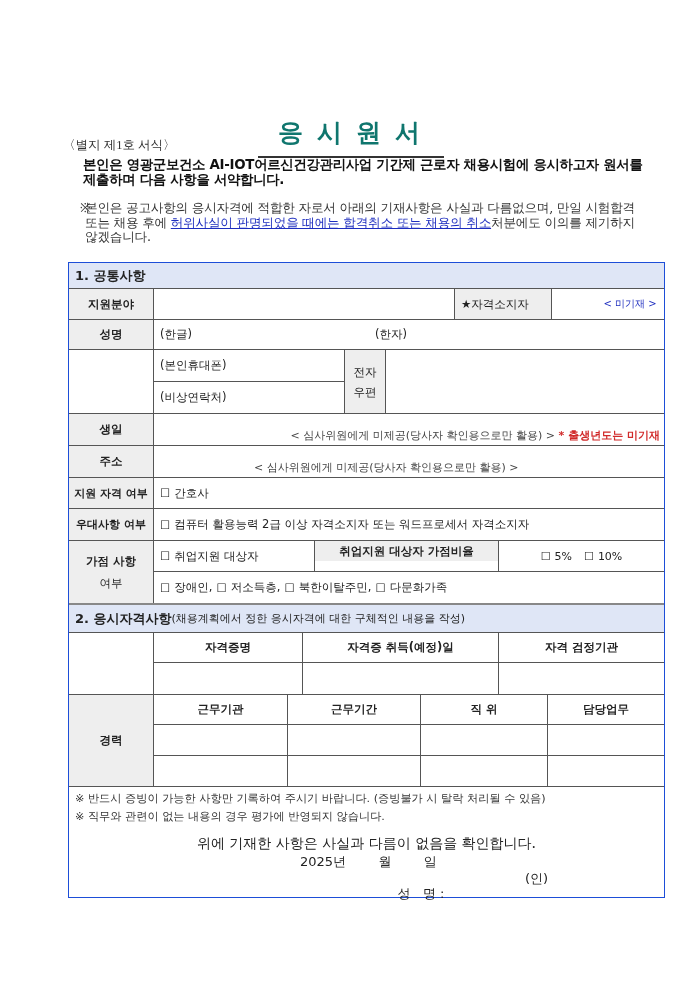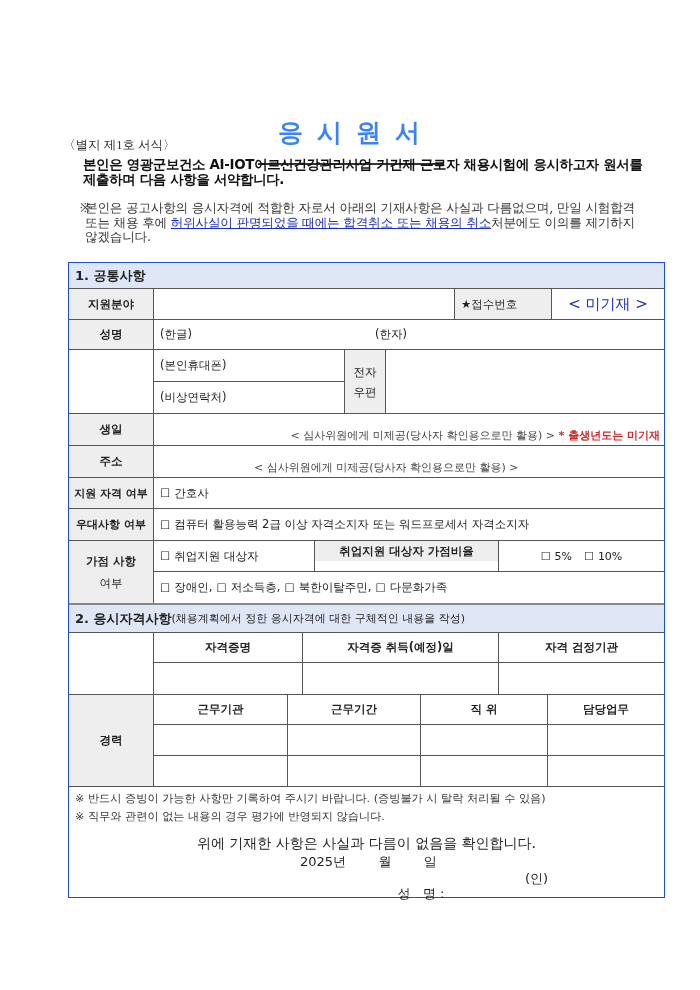--- a/index.html
+++ b/index.html
@@ -5,22 +5,22 @@
   html, body { margin: 0; padding: 0; background: #ffffff; }
   body {
     width: 700px; height: 990px; position: relative; overflow: hidden;
     font-family: "DejaVu Sans", "Liberation Sans", sans-serif;
     color: #222;
   }
   .abs { position: absolute; }
   .form-label { left: 63px; top: 107px; font-size: 12.5px; color: #333; font-family: Liberation Serif, serif; margin-top: 30px; }
   .title {
     left: 258px; top: 119px; width: 186px; text-align: center;
-    font-size: 25px; font-weight: bold; letter-spacing: 14px; color: #3b82f6;
-    border-bottom: 2px solid #333; padding-bottom: 16px; text-indent: 10px;
+    font-size: 25px; font-weight: bold; letter-spacing: 14px; color: #0f766e;
+    border-bottom: 2px solid #333; padding-bottom: 9px; text-indent: 10px;
     line-height: 28px;
   }
   .pledge {
     left: 83px; top: 157px; width: 570px; font-size: 13.4px; font-weight: bold;
     line-height: 15px; color: #111; letter-spacing: -0.3px;
   }
   .notice {
     left: 80px; top: 201px; width: 560px; font-size: 12.6px; line-height: 14.5px;
     color: #333; font-family: "DejaVu Serif", serif; letter-spacing: -0.2px;
   }
@@ -63,23 +63,23 @@
 
   <div class="cell sec" style="left:0;top:0;width:595px;height:25px;">
     <span>1. 공통사항</span>
   </div>
   <div class="hl-line" style="left:0;top:25px;width:595px;"></div>
 
   <div class="cell hdr lbl" style="left:0;top:26px;width:84px;height:30px;">지원분야</div>
   <div class="vl-line" style="left:84px;top:26px;height:30px;"></div>
   <div class="cell" style="left:85px;top:26px;width:300px;height:30px;"></div>
   <div class="vl-line" style="left:385px;top:26px;height:30px;"></div>
-  <div class="cell hdr txt" style="left:386px;top:26px;width:96px;height:30px;font-size:11.5px;">★접수번호</div>
+  <div class="cell hdr txt" style="left:386px;top:26px;width:96px;height:30px;font-size:11.5px;">★자격소지자</div>
   <div class="vl-line" style="left:482px;top:26px;height:30px;"></div>
-  <div class="cell lbl nb blue" style="left:483px;top:26px;width:112px;height:30px;font-size:15px;">&lt; 미기재 &gt;</div>
+  <div class="cell lbl nb blue" style="left:505px;top:26px;width:112px;height:30px;font-size:10px;">&lt; 미기재 &gt;</div>
   <div class="hl-line" style="left:0;top:56px;width:595px;"></div>
 
   <div class="cell hdr lbl" style="left:0;top:57px;width:84px;height:29px;">성명</div>
   <div class="vl-line" style="left:84px;top:57px;height:29px;"></div>
   <div class="cell txt" style="left:85px;top:57px;width:215px;height:29px;">
     <span>(한글)</span>
   </div>
   <div class="cell txt" style="left:300px;top:57px;width:295px;height:29px;">
     <span>(한자)</span>
   </div>

